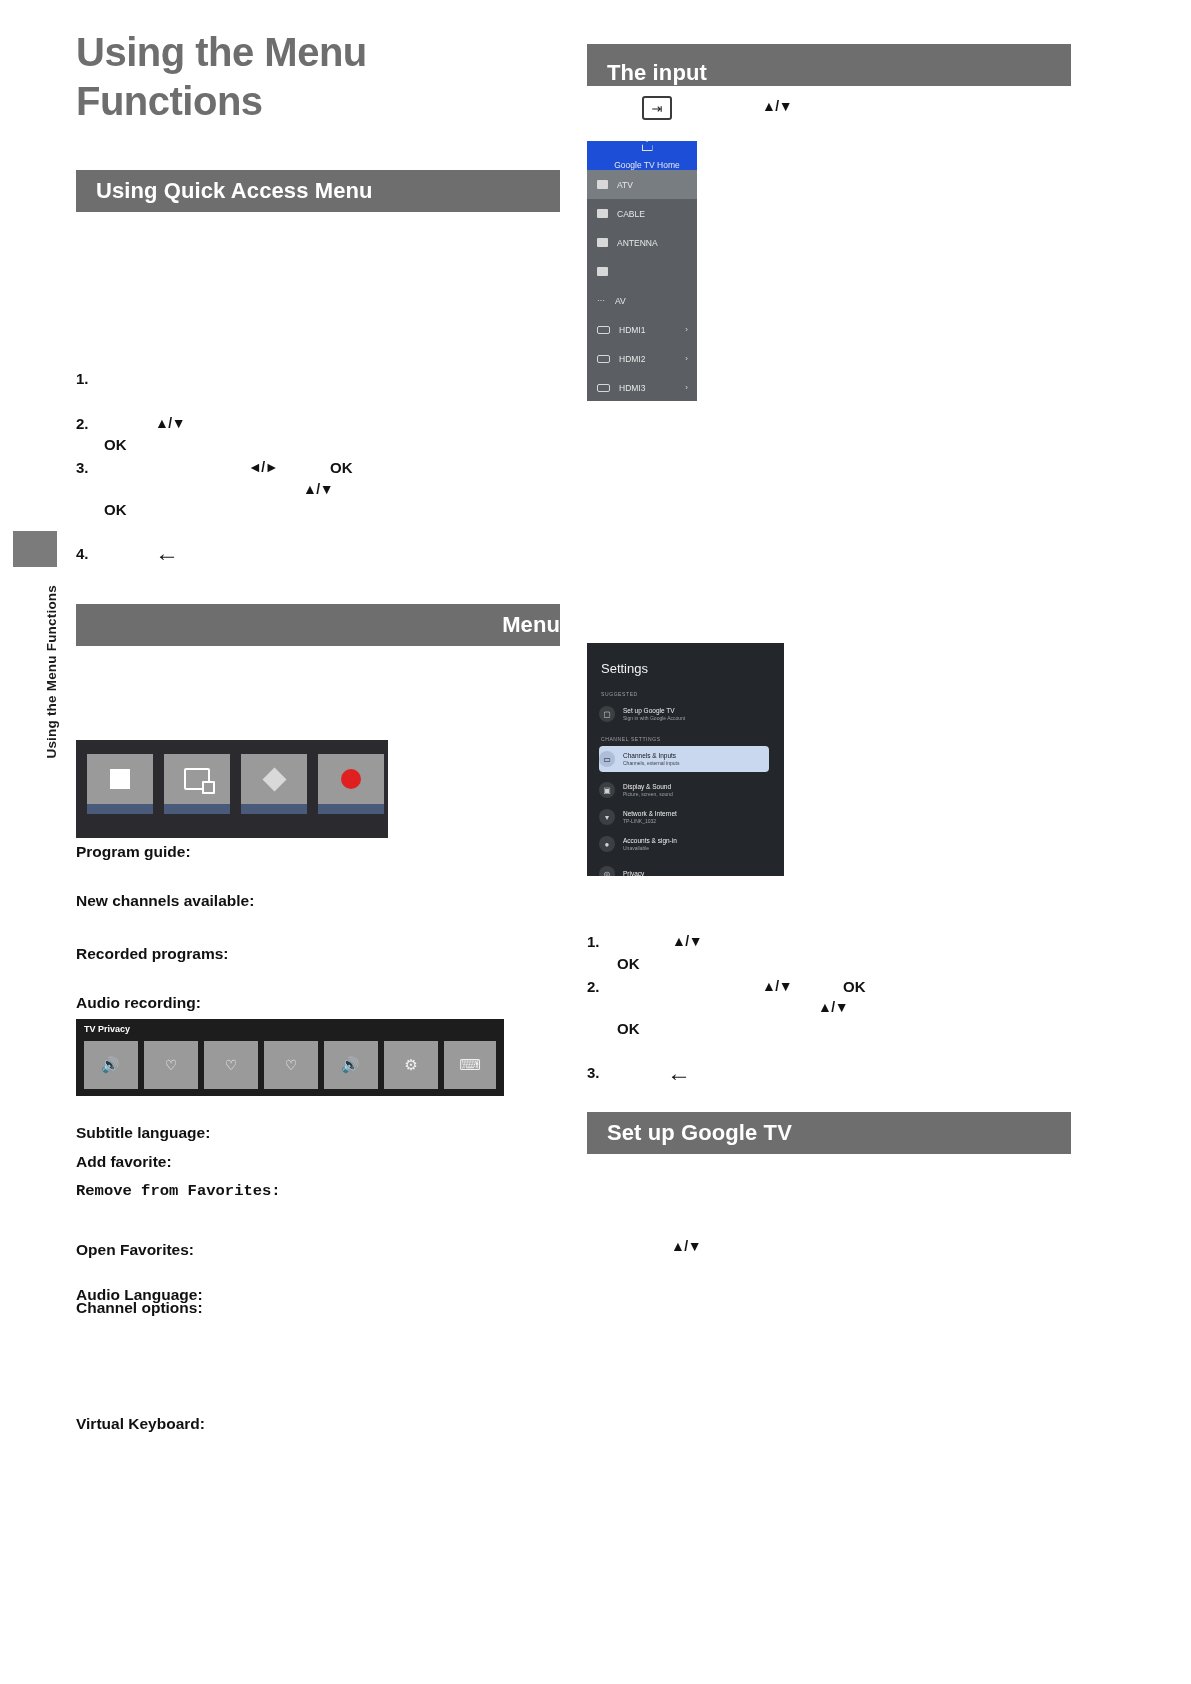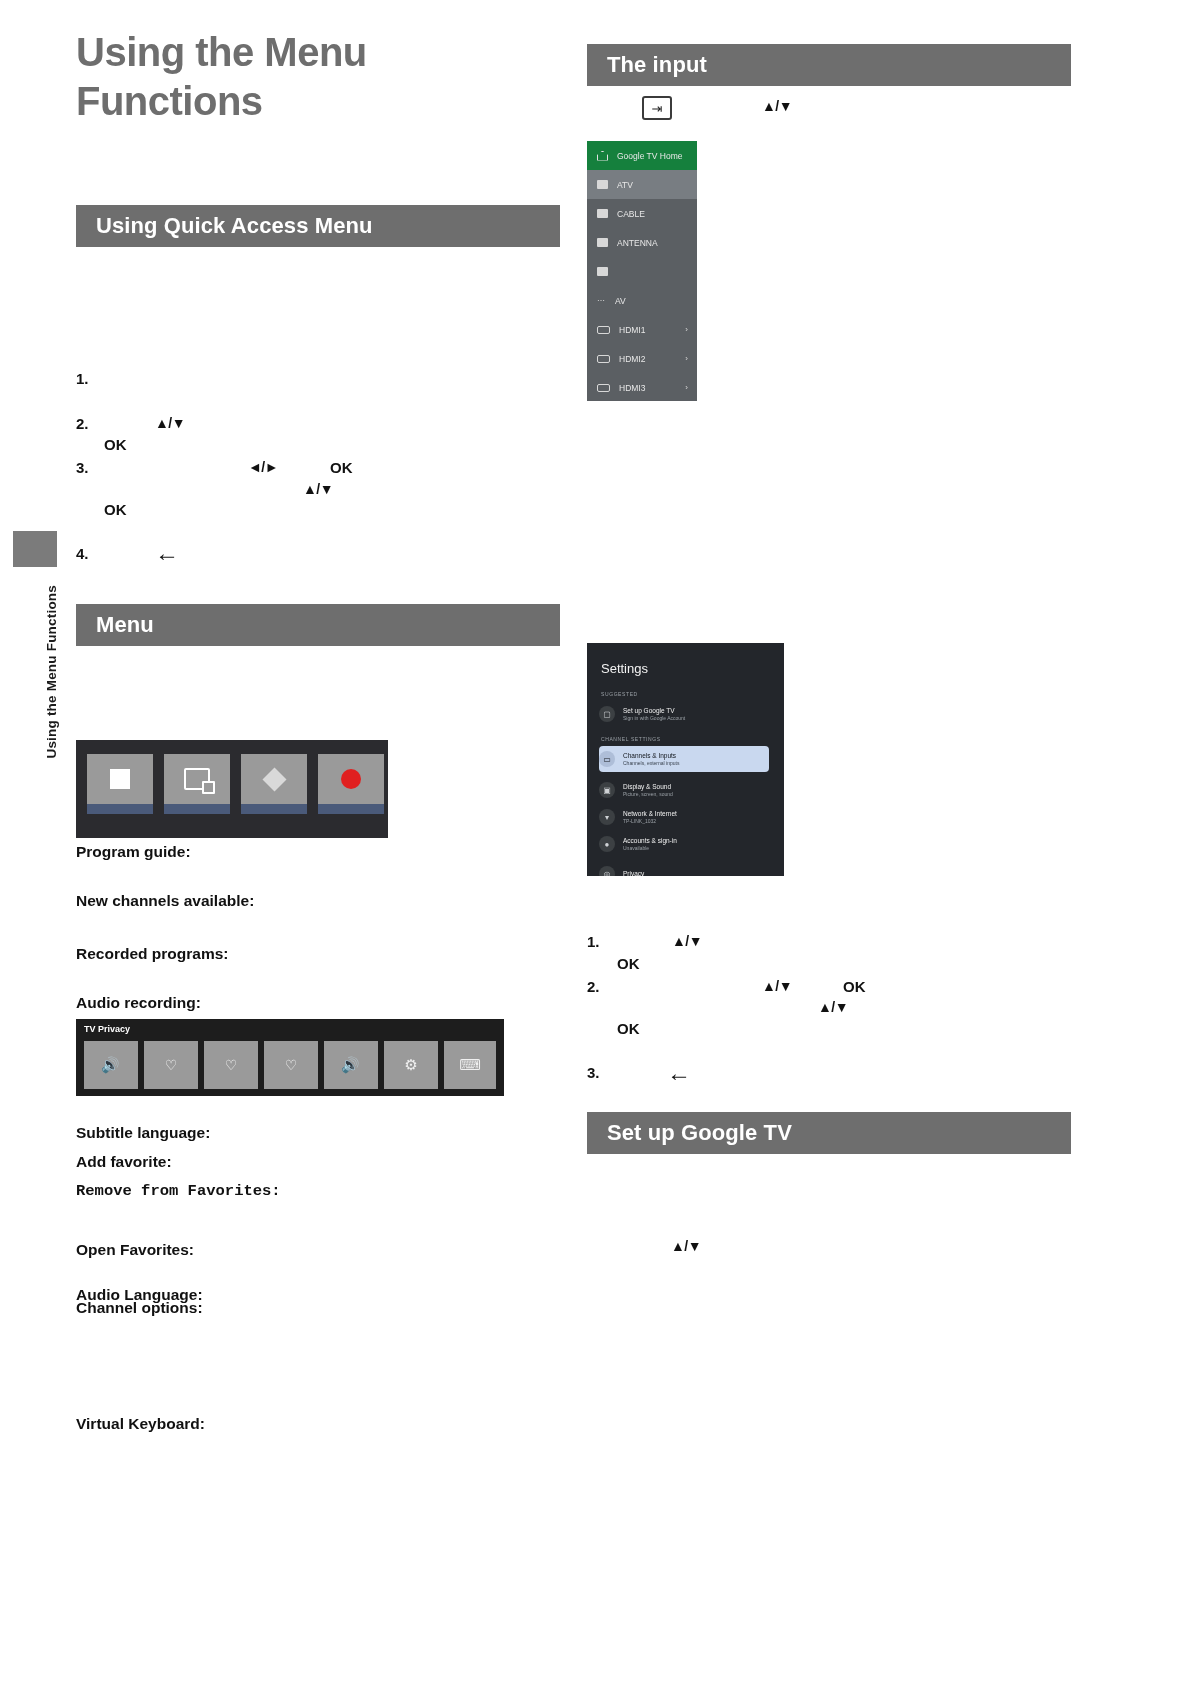--- a/index.html
+++ b/index.html
@@ -81,21 +81,21 @@
   .heart{font-size:14px;}
 
   
   .input-panel{
     position:absolute;left:587px;top:141px;width:110px;height:260px;background:#5b5f63;
     font-size:8.5px;color:#e8e8e8;
   }
   .ip-row{
     position:relative;height:29px;display:flex;align-items:center;padding-left:10px;gap:9px;
   }
-  .ip-row.first{background:#15803d;}
+  .ip-row.first{background:#1d4ed8;flex-direction:column;}
   .ip-row.sel{background:#787d82;}
   .ip-ico{width:11px;height:9px;display:inline-block;background:#d8d8d8;border-radius:1px;}
   .ip-ico.home{background:none;border:1.2px solid #e0e0e0;border-radius:0;width:9px;height:8px;
     clip-path:polygon(50% 0,100% 45%,100% 100%,0 100%,0 45%);}
   .ip-ico.av{background:none;letter-spacing:1px;width:auto;height:auto;color:#dcdcdc;font-size:8px;}
   .ip-ico.hdmi{background:none;border:1.2px solid #d8d8d8;border-radius:2px;width:11px;height:6px;}
   .ip-chev{position:absolute;right:9px;font-size:8px;color:#d8d8d8;}
 
   
   .set-panel{
@@ -123,40 +123,40 @@
 
 <div class="page">
 
   <div class="side-tab"></div>
   <div class="side-label-wrap">
     <div class="side-label-inner">Using the Menu Functions</div>
   </div>
 
   <h1 class="title">Using the Menu Functions</h1>
 
-  <div class="bar left" style="top:170px;margin-top:35px;">
+  <div class="bar left" style="top:170px;">
     <span>Using Quick Access Menu</span>
   </div>
 
   <div class="step" style="left:76px;top:370px;">1.</div>
 
   <div class="step" style="left:76px;top:415px;">2.</div>
   <div class="step arrows" style="left:155px;top:415px;">▲/▼</div>
   <div class="step" style="left:104px;top:436px;">OK</div>
 
   <div class="step" style="left:76px;top:459px;">3.</div>
   <div class="step arrows" style="left:248px;top:459px;">◄/►</div>
   <div class="step" style="left:330px;top:459px;">OK</div>
   <div class="step arrows" style="left:303px;top:481px;">▲/▼</div>
   <div class="step" style="left:104px;top:501px;">OK</div>
 
   <div class="step" style="left:76px;top:545px;">4.</div>
   <div class="step bigarrow" style="left:155px;top:541px;">←</div>
 
-  <div class="bar left" style="top:604px;">
+  <div class="bar left" style="top:604px;justify-content:flex-end;">
     <span>Menu</span>
   </div>
 
   <div class="qa-strip">
     <div class="qa-tile" style="left:11px;">
       <span class="qa-sq"></span>
     </div>
     <div class="qa-under" style="left:11px;"></div>
 
     <div class="qa-tile" style="left:88px;">
@@ -208,21 +208,21 @@
   <div class="item" style="top:1124px;">Subtitle language:</div>
   <div class="item" style="top:1153px;">Add favorite:</div>
   <div class="item" style="top:1182px;font-family:Liberation Mono, monospace;">Remove from Favorites:</div>
 
   <div class="item" style="top:1241px;">Open Favorites:</div>
   <div class="item" style="top:1270px;margin-top:16px;">Audio Language:</div>
   <div class="item" style="top:1299px;">Channel options:</div>
 
   <div class="item" style="top:1415px;">Virtual Keyboard:</div>
 
-  <div class="bar right" style="top:44px;">
+  <div class="bar right" style="top:44px;align-items:flex-end;">
     <span>The input</span>
   </div>
 
   <div style="position:absolute;left:642px;top:96px;width:26px;height:20px;border:2px solid #3b3b3b;border-radius:3px;display:flex;align-items:center;justify-content:center;font-size:13px;color:#222;">⇥</div>
   <div class="step arrows" style="left:762px;top:98px;">▲/▼</div>
 
   <div class="input-panel clip">
     <div class="ip-row first">
       <span class="ip-ico home"></span>
       <span>Google TV Home</span>

